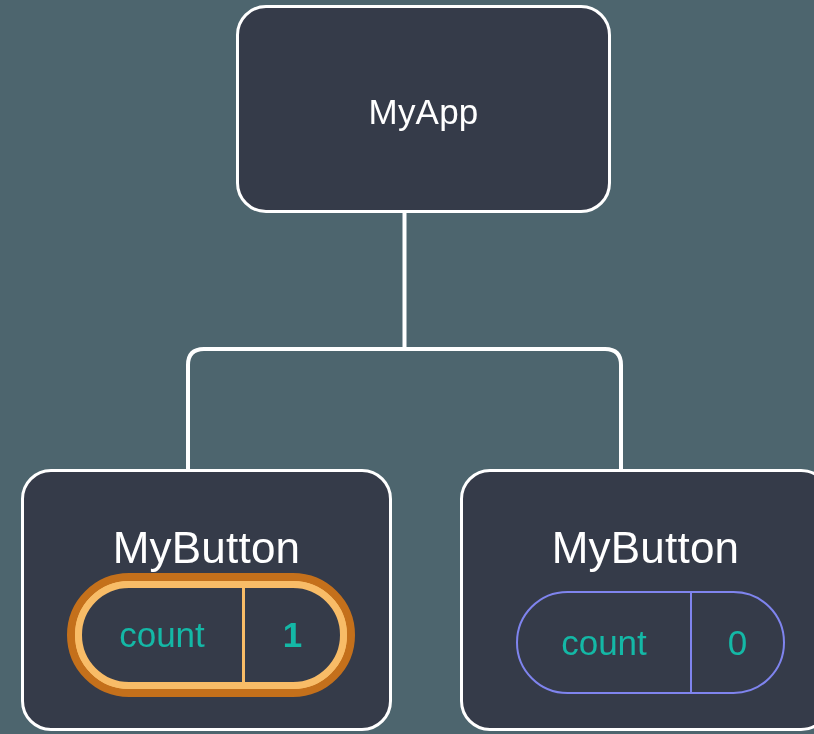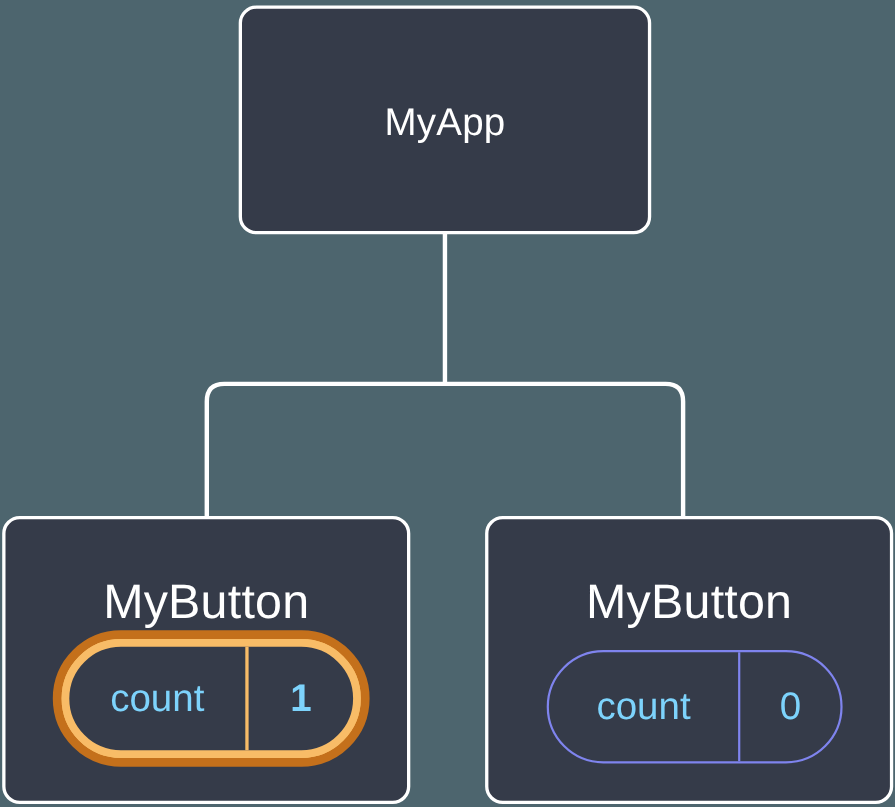--- a/index.html
+++ b/index.html
@@ -26,22 +26,23 @@
     top: 0;
     width: 814px;
     height: 734px;
   }
 
   
   .card {
     position: absolute;
     background: #353b49;
     border: 3px solid #ffffff;
-    border-radius: 16px;
+    border-radius: 30px;
     box-sizing: border-box;
+    margin-left: 19px;
   }
   .card-title {
     position: absolute;
     left: 0;
     width: 100%;
     text-align: center;
     color: #ffffff;
     letter-spacing: 0.2px;
     white-space: nowrap;
   }
@@ -80,21 +81,21 @@
     display: flex;
     align-items: stretch;
     box-sizing: border-box;
     border-radius: 999px;
   }
   .state-key, .state-value {
     display: flex;
     align-items: center;
     justify-content: center;
     box-sizing: border-box;
-    color: #7dd3fc;
+    color: #14b8a6;
     white-space: nowrap;
   }
 
   
   .state-pill.inactive {
     left: 53px;
     top: 119px;
     width: 269px;
     height: 103px;
     border: 2px solid #7f84ee;

